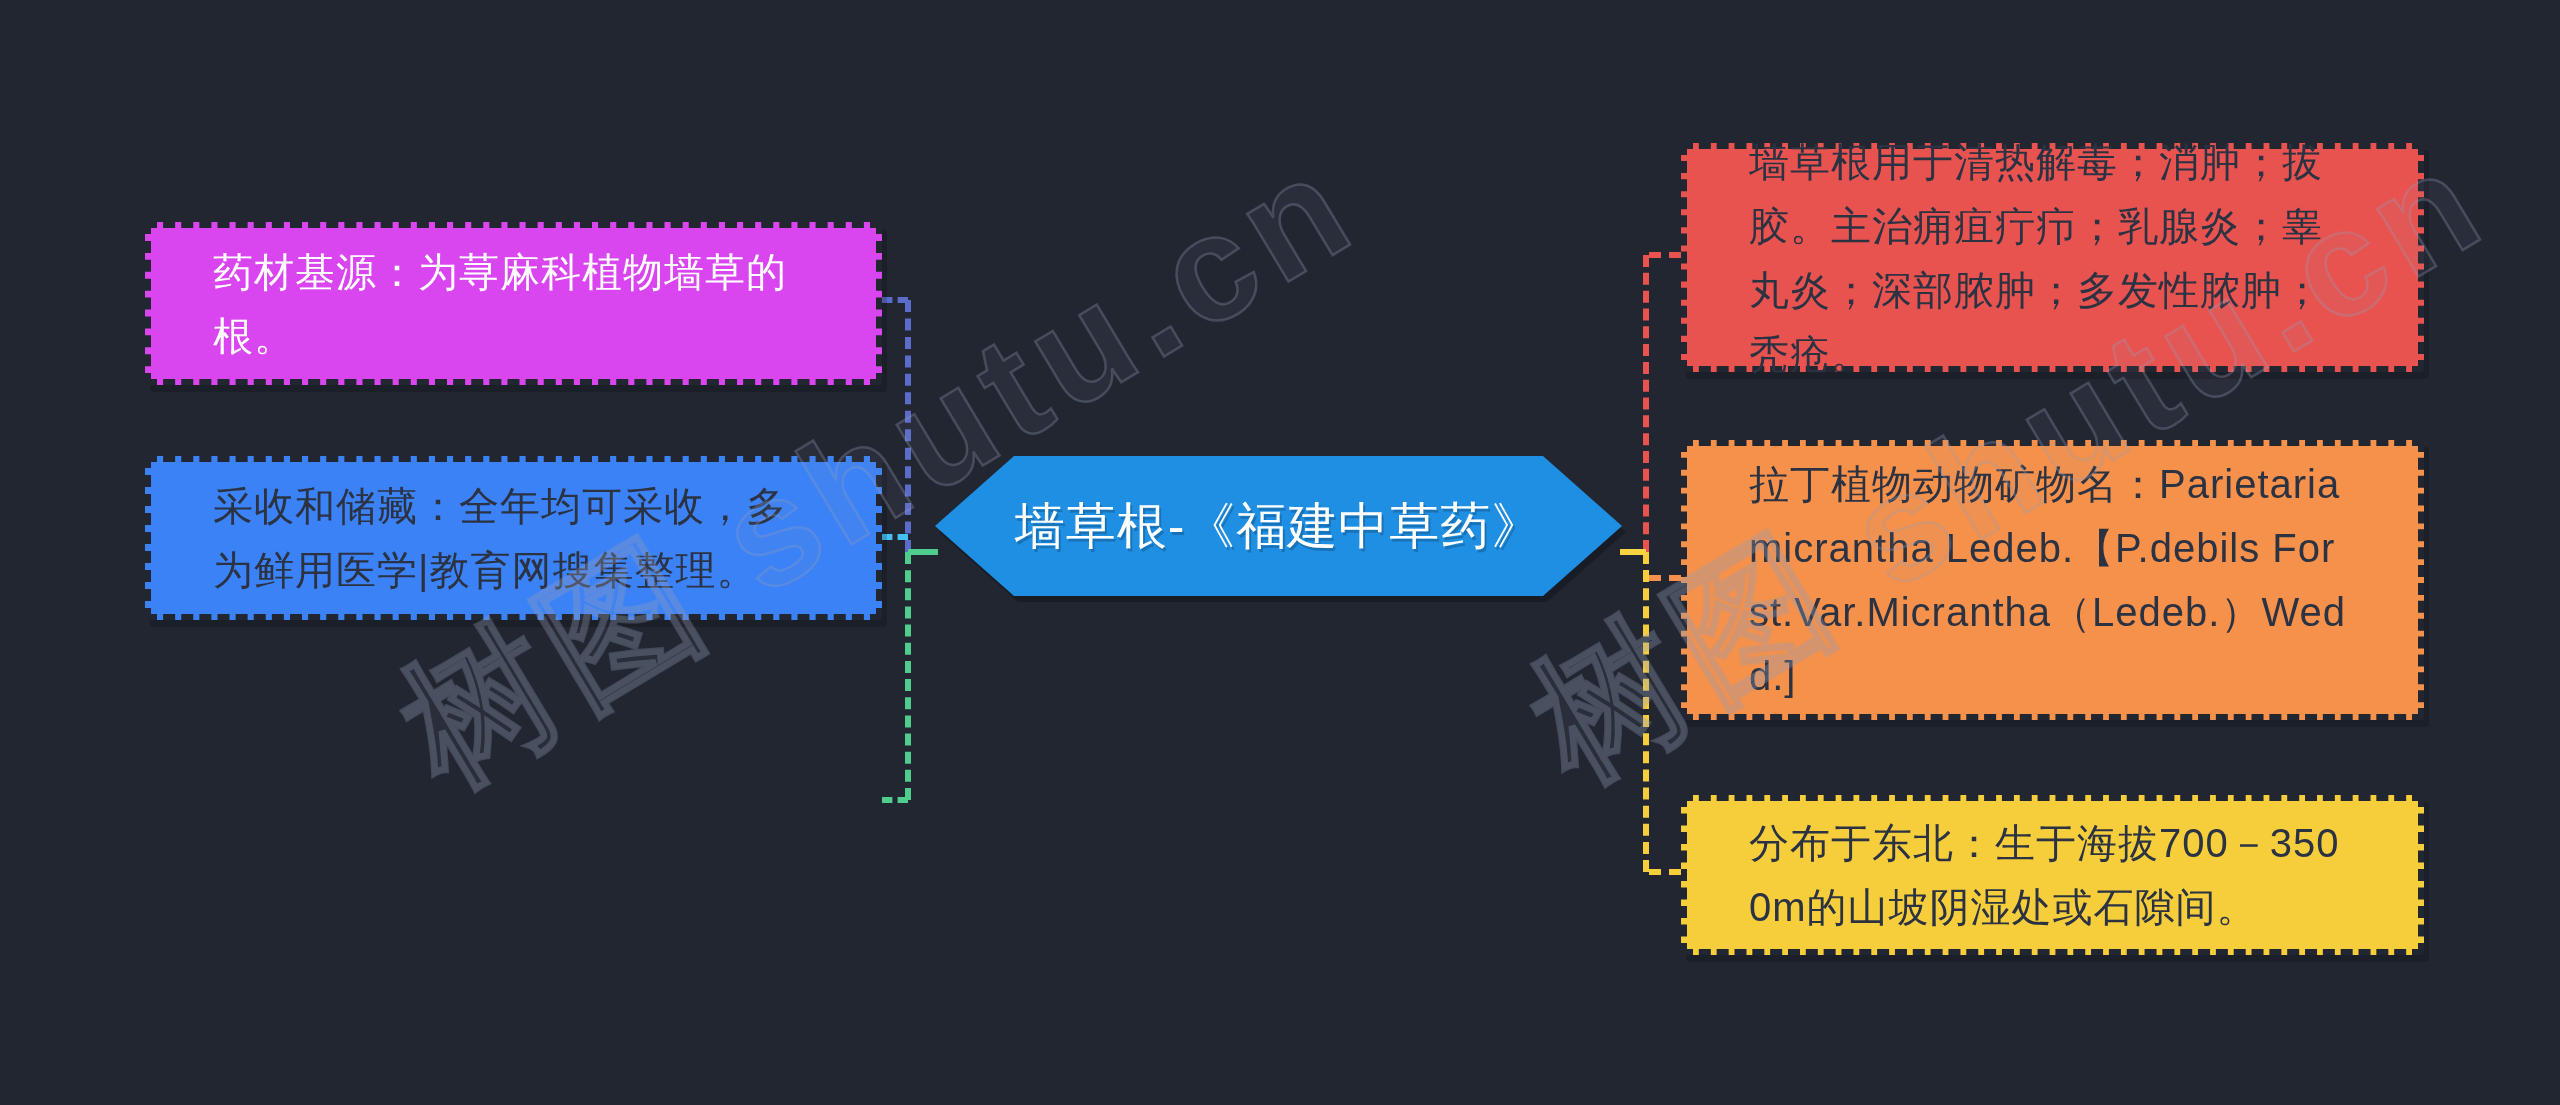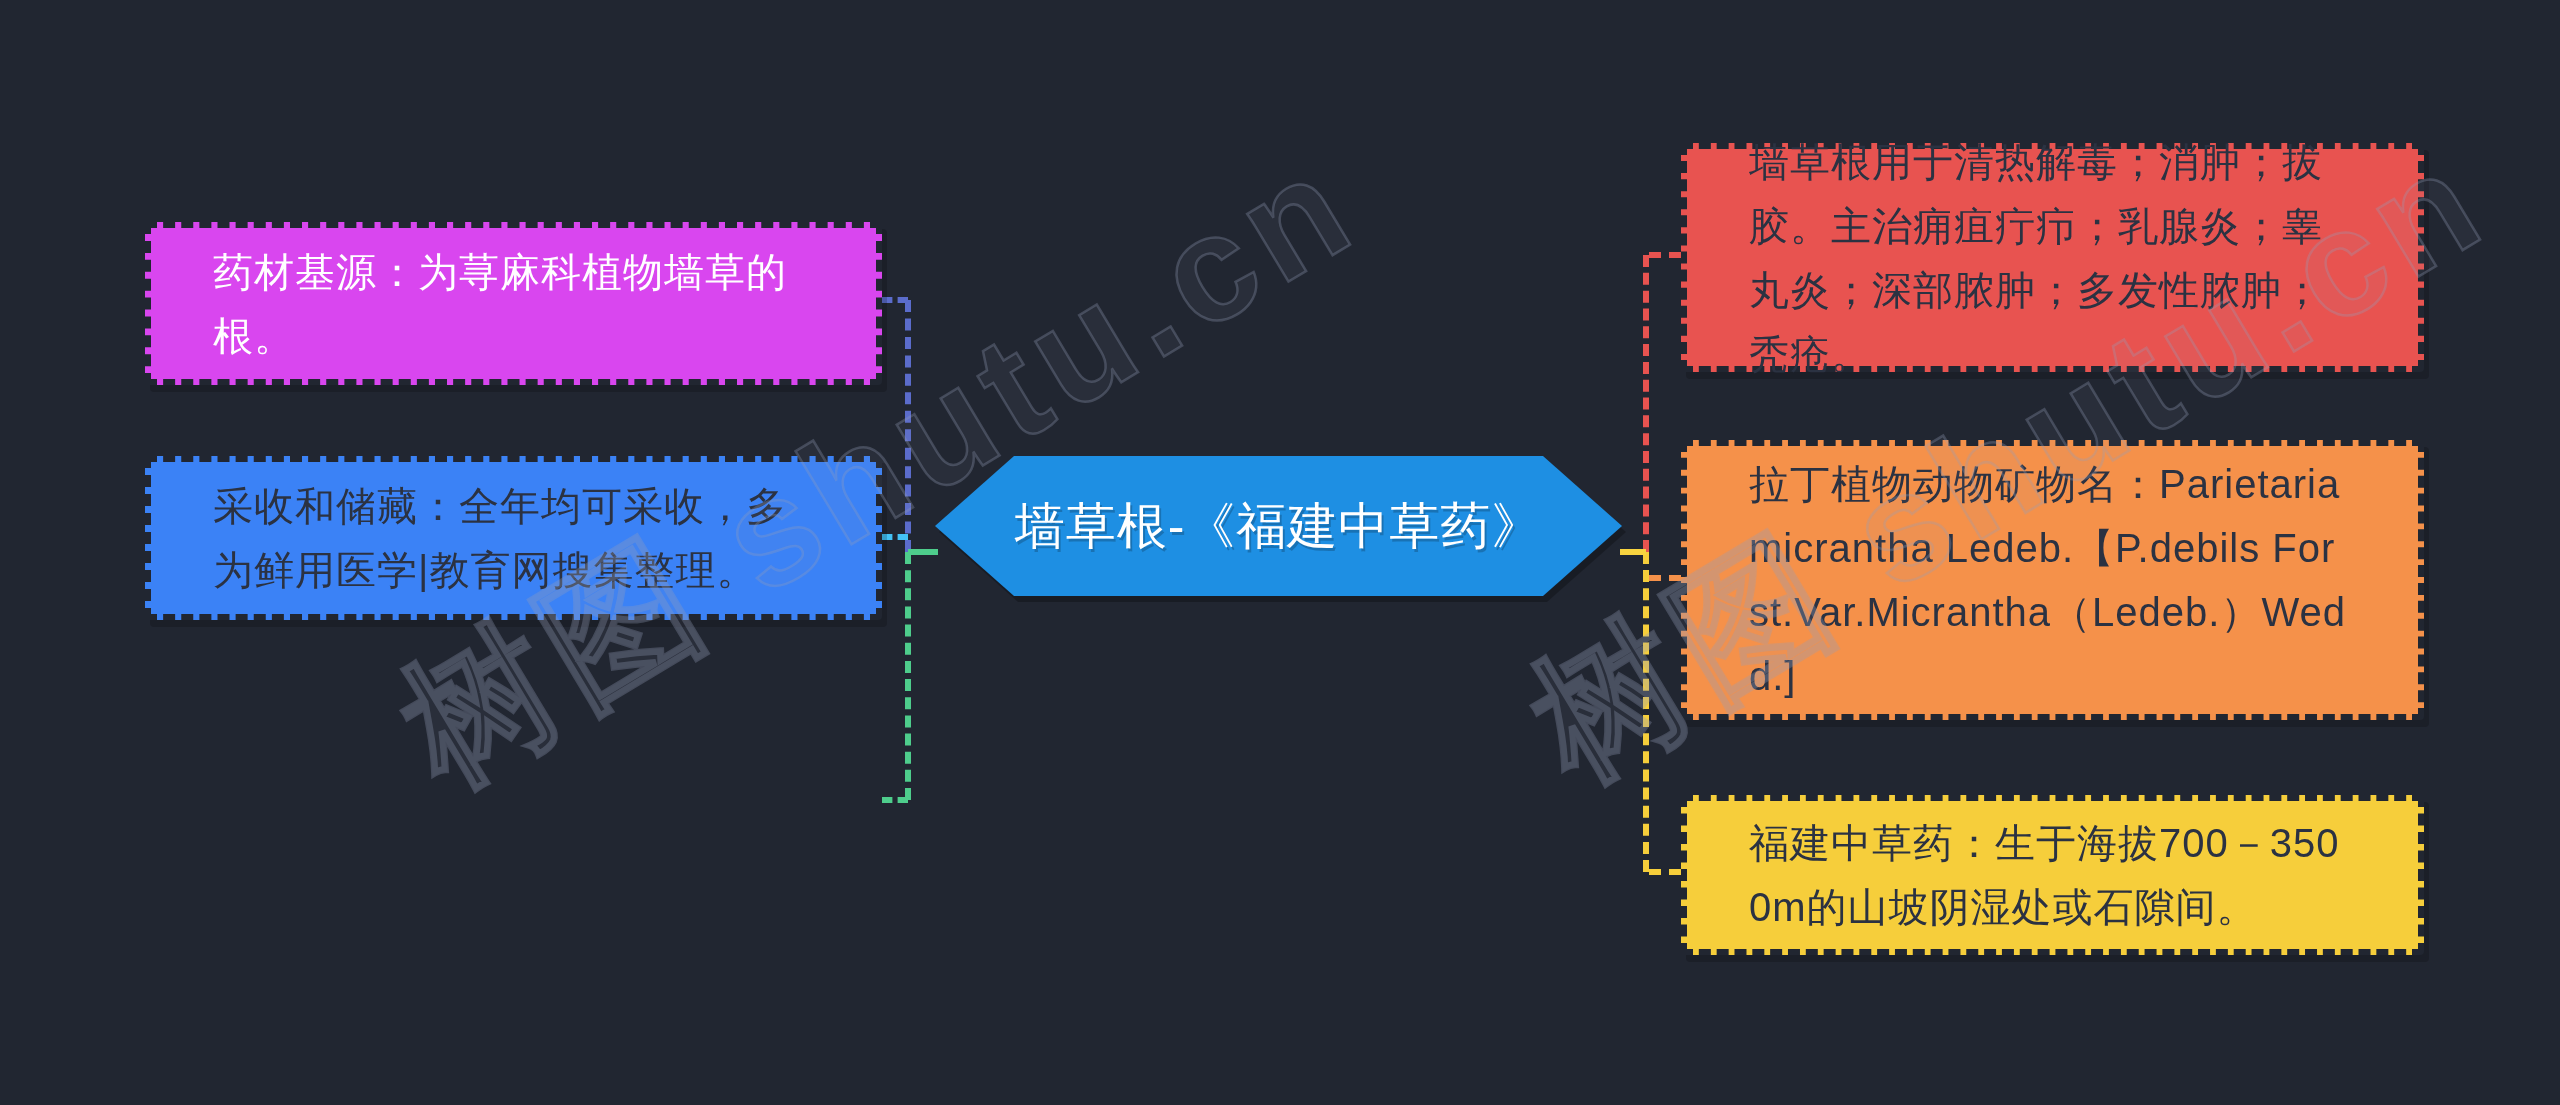--- a/index.html
+++ b/index.html
@@ -102,19 +102,19 @@
     </div>
   </div>
 
   <div class="box" id="box-lading">
     <span>拉丁植物动物矿物名：Parietaria micrantha Ledeb.【P.debils Forst.Var.Micrantha（Ledeb.）Wedd.]</span>
   </div>
   <div class="box" id="box-gongyong">
     <span>墙草根用于清热解毒；消肿；拔胶。主治痈疽疔疖；乳腺炎；睾丸炎；深部脓肿；多发性脓肿；秃疮。</span>
   </div>
   <div class="box" id="box-shengtai">
-    <span>福建中草药：生于海拔700－3500m的山坡阴湿处或石隙间。</span>
+    <span>分布于东北：生于海拔700－3500m的山坡阴湿处或石隙间。</span>
   </div>
 
   <div class="watermark" id="watermark-left">树图 shutu.cn</div>
   <div class="watermark" id="watermark-right">树图 shutu.cn</div>
 
 </div>
 
 </body></html>

